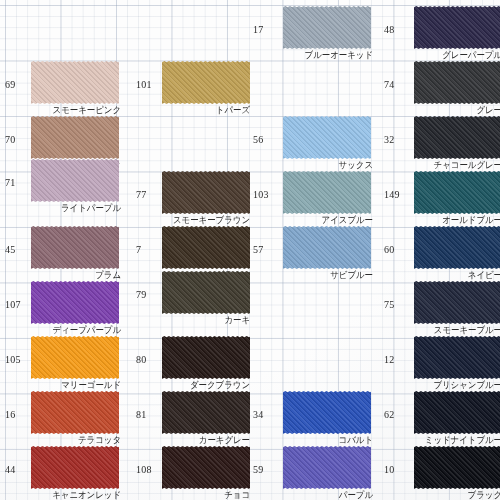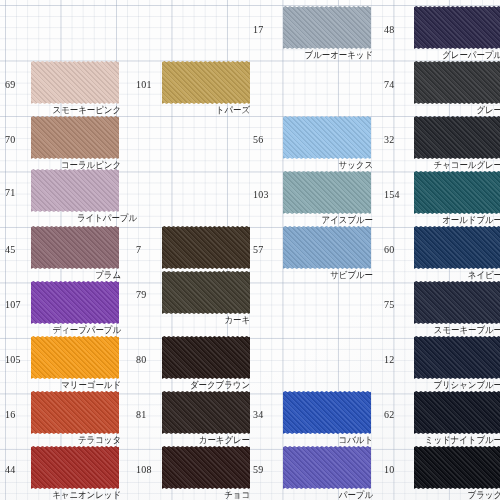--- a/index.html
+++ b/index.html
@@ -91,21 +91,21 @@
         <div class="swatch-cell" style="top: 60px;">
           <div class="swatch-num">69</div>
           <div class="swatch-chip" style="background-color: rgb(224, 198, 188);"></div>
           <div class="swatch-name">スモーキーピンク</div>
         </div>
         <div class="swatch-cell" style="top: 115px;">
           <div class="swatch-num">70</div>
           <div class="swatch-chip" style="background-color: rgb(176, 136, 115);"></div>
           <div class="swatch-name">コーラルピンク</div>
         </div>
-        <div class="swatch-cell" style="top: 168px; padding-left: 16px;">
+        <div class="swatch-cell" style="top: 158px;">
           <div class="swatch-num">71</div>
           <div class="swatch-chip" style="background-color: rgb(191, 166, 188);"></div>
           <div class="swatch-name">ライトパープル</div>
         </div>
         <div class="swatch-cell" style="top: 225px;">
           <div class="swatch-num">45</div>
           <div class="swatch-chip" style="background-color: rgb(138, 103, 112);"></div>
           <div class="swatch-name">プラム</div>
         </div>
         <div class="swatch-cell" style="top: 280px;">
@@ -128,20 +128,25 @@
           <div class="swatch-chip" style="background-color: rgb(163, 43, 38);"></div>
           <div class="swatch-name">キャニオンレッド</div>
         </div>
       </div>
       <div class="col col-2">
         <div class="swatch-cell" style="top: 60px;">
           <div class="swatch-num">101</div>
           <div class="swatch-chip" style="background-color: rgb(191, 160, 84);"></div>
           <div class="swatch-name">トパーズ</div>
         </div>
+        <div class="swatch-cell" style="top: 170px;">
+          <div class="swatch-num">77</div>
+          <div class="swatch-chip" style="background-color: rgb(74, 58, 46);"></div>
+          <div class="swatch-name">スモーキーブラウン</div>
+        </div>
         <div class="swatch-cell" style="top: 225px;">
           <div class="swatch-num">7</div>
           <div class="swatch-chip" style="background-color: rgb(58, 45, 32);"></div>
           <div class="swatch-name">ブラウン</div>
         </div>
         <div class="swatch-cell" style="top: 270px;">
           <div class="swatch-num">79</div>
           <div class="swatch-chip" style="background-color: rgb(63, 58, 46);"></div>
           <div class="swatch-name">カーキ</div>
         </div>
@@ -203,21 +208,21 @@
           <div class="swatch-num">74</div>
           <div class="swatch-chip" style="background-color: rgb(49, 51, 54);"></div>
           <div class="swatch-name">グレー</div>
         </div>
         <div class="swatch-cell" style="top: 115px;">
           <div class="swatch-num">32</div>
           <div class="swatch-chip" style="background-color: rgb(35, 37, 43);"></div>
           <div class="swatch-name">チャコールグレー</div>
         </div>
         <div class="swatch-cell" style="top: 170px;">
-          <div class="swatch-num">154</div>
+          <div class="swatch-num">149</div>
           <div class="swatch-chip" style="background-color: rgb(28, 85, 96);"></div>
           <div class="swatch-name">オールドブルー</div>
         </div>
         <div class="swatch-cell" style="top: 225px;">
           <div class="swatch-num">60</div>
           <div class="swatch-chip" style="background-color: rgb(23, 52, 92);"></div>
           <div class="swatch-name">ネイビー</div>
         </div>
         <div class="swatch-cell" style="top: 280px;">
           <div class="swatch-num">75</div>

